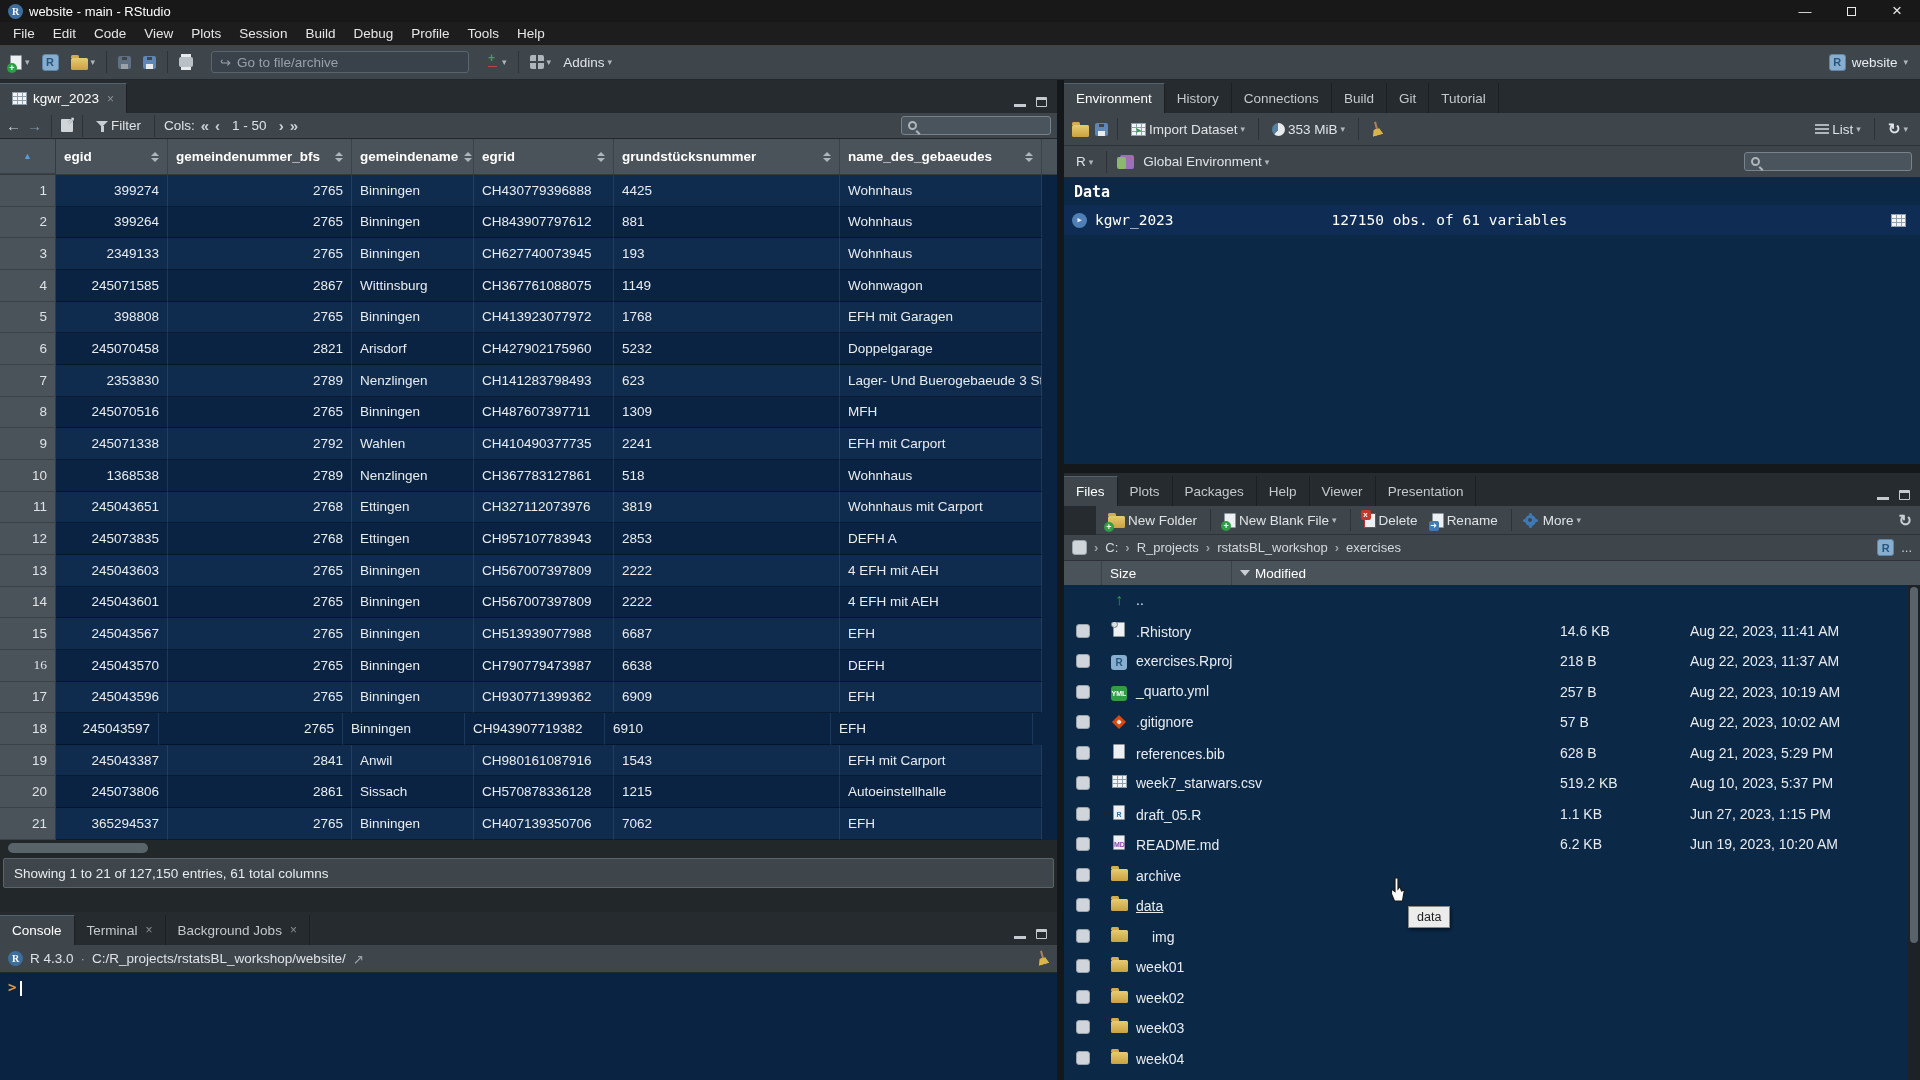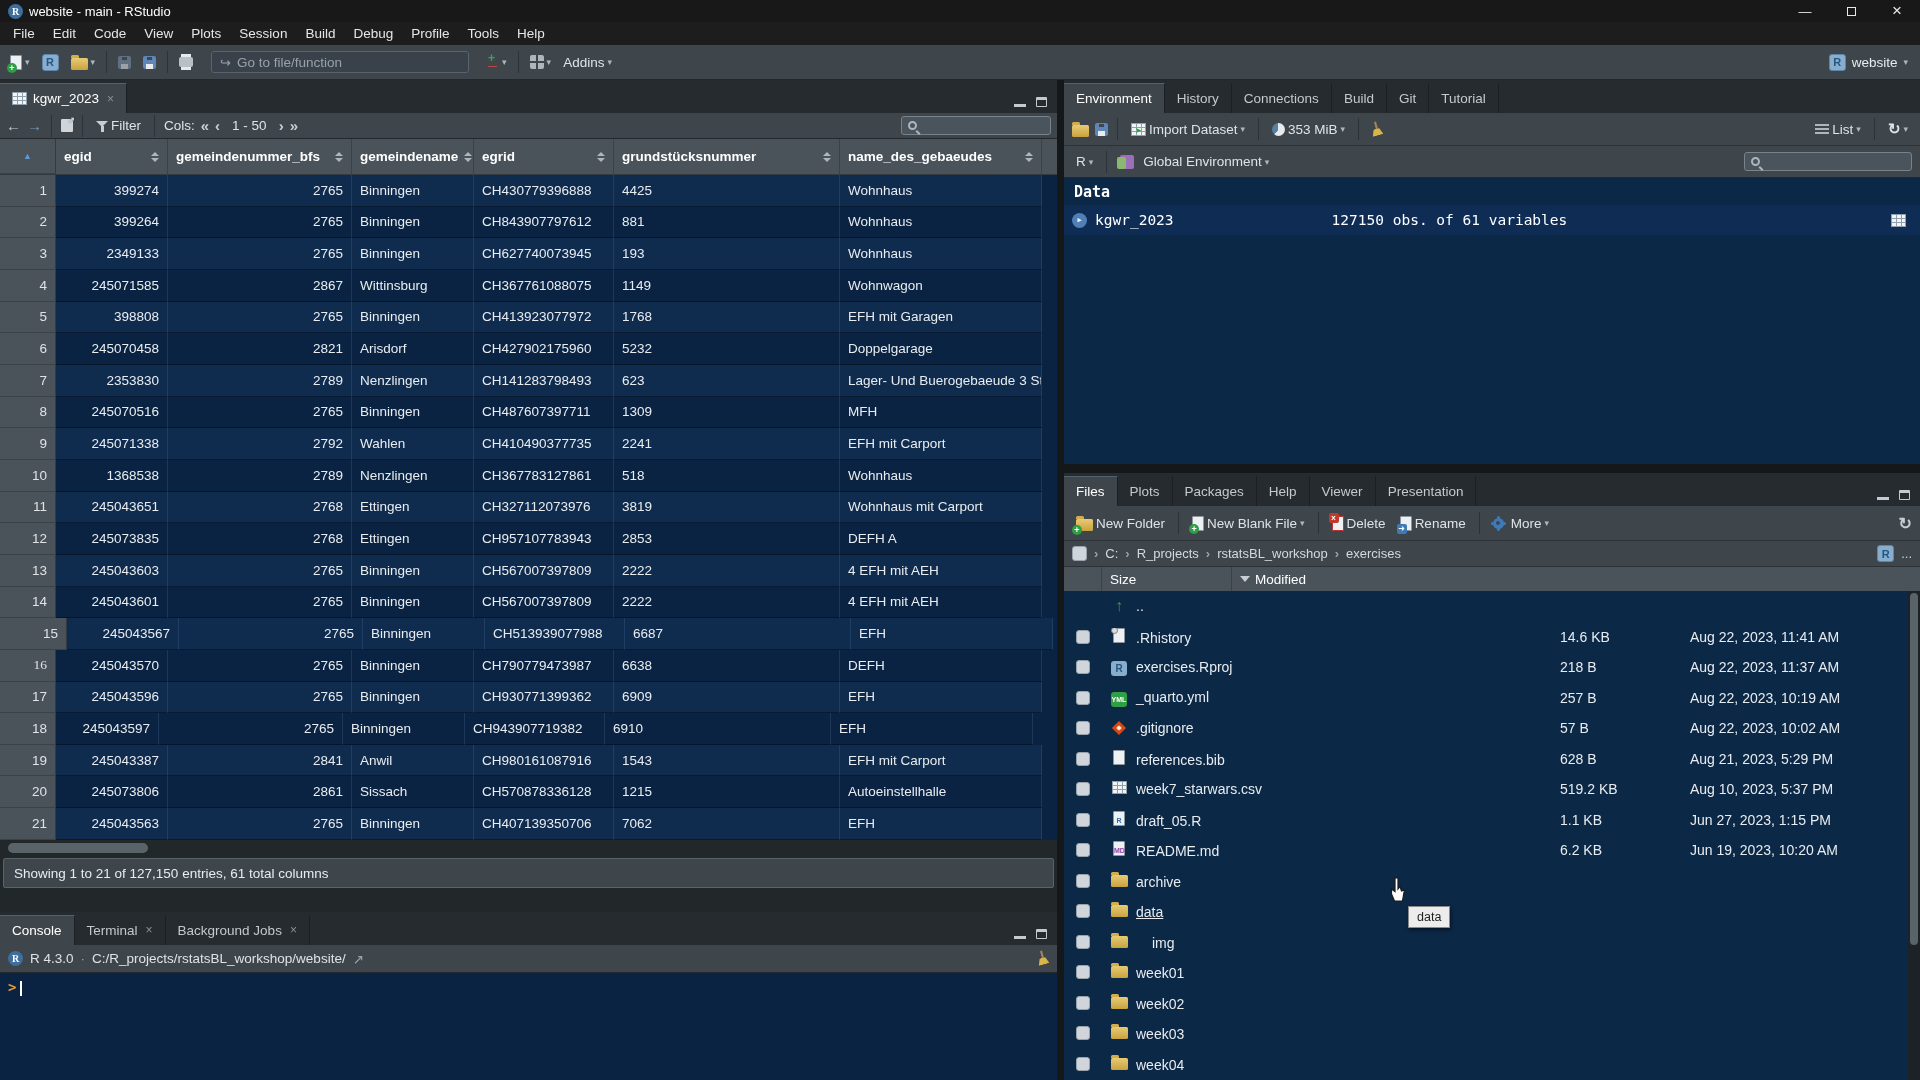--- a/index.html
+++ b/index.html
@@ -217,21 +217,21 @@
     </span>
   <span class="tb-btn">
       <span class="floppy on"></span>
     </span>
   <span class="tb-sep"></span>
   <span class="tb-btn">
       <span class="printer"></span>
     </span>
   <div class="goto-box">
     <span style="color:#98a1a8;font-size:13px;">↪</span>
-    <span class="ph">Go to file/function</span>
+    <span class="ph">Go to file/archive</span>
   </div>
   <span class="tb-btn">
       <span class="vcs"></span>
       <span class="caret">▾</span>
     </span>
   <span class="tb-sep"></span>
   <span class="tb-btn">
       <span class="panes4"></span>
       <span class="caret">▾</span>
     </span>
@@ -450,21 +450,21 @@
           <div class="dv-r even">
             <div class="dc rn" style="width: 56px;">14</div>
             <div class="dc al-r" style="width: 112px;">245043601</div>
             <div class="dc al-r" style="width: 184px;">2765</div>
             <div class="dc" style="width: 122px;">Binningen</div>
             <div class="dc" style="width: 140px;">CH567007397809</div>
             <div class="dc" style="width: 226px;">2222</div>
             <div class="dc" style="width: 202px;">4 EFH mit AEH</div>
           </div>
           <div class="dv-r odd">
-            <div class="dc rn" style="width: 67px;">15</div>
+            <div class="dc rn" style="width: 56px;">15</div>
             <div class="dc al-r" style="width: 112px;">245043567</div>
             <div class="dc al-r" style="width: 184px;">2765</div>
             <div class="dc" style="width: 122px;">Binningen</div>
             <div class="dc" style="width: 140px;">CH513939077988</div>
             <div class="dc" style="width: 226px;">6687</div>
             <div class="dc" style="width: 202px;">EFH</div>
           </div>
           <div class="dv-r even">
             <div class="dc rn" style="width: 56px; font-family: Liberation Serif, serif;">16</div>
             <div class="dc al-r" style="width: 112px;">245043570</div>
@@ -505,21 +505,21 @@
             <div class="dc rn" style="width: 56px;">20</div>
             <div class="dc al-r" style="width: 112px;">245073806</div>
             <div class="dc al-r" style="width: 184px;">2861</div>
             <div class="dc" style="width: 122px;">Sissach</div>
             <div class="dc" style="width: 140px;">CH570878336128</div>
             <div class="dc" style="width: 226px;">1215</div>
             <div class="dc" style="width: 202px;">Autoeinstellhalle</div>
           </div>
           <div class="dv-r odd">
             <div class="dc rn" style="width: 56px;">21</div>
-            <div class="dc al-r" style="width: 112px;">245043563</div>
+            <div class="dc al-r" style="width: 112px;">365294537</div>
             <div class="dc al-r" style="width: 184px;">2765</div>
             <div class="dc" style="width: 122px;">Binningen</div>
             <div class="dc" style="width: 140px;">CH407139350706</div>
             <div class="dc" style="width: 226px;">7062</div>
             <div class="dc" style="width: 202px;">EFH</div>
           </div>
         </div>
       <div class="hscroll">
           <div class="thumb"></div>
         </div>
@@ -657,21 +657,21 @@
             <span>Viewer</span>
           </div>
           <div class="ptab">
             <span>Presentation</span>
           </div>
           <div class="pane-ctl">
             <span class="pm-min"></span>
             <span class="pm-max"></span>
           </div>
         </div>
-      <div class="pane-toolbar" style="height:35px;">
+      <div class="pane-toolbar" style="height:29px;margin-left:32px;">
         <span class="tb-btn">
           <span class="folder plus"></span>
           <span>New Folder</span>
         </span>
         <span class="tb-sep"></span>
         <span class="tb-btn">
           <span class="doc plus"></span>
           <span>New Blank File</span>
           <span class="caret">▾</span>
         </span>

